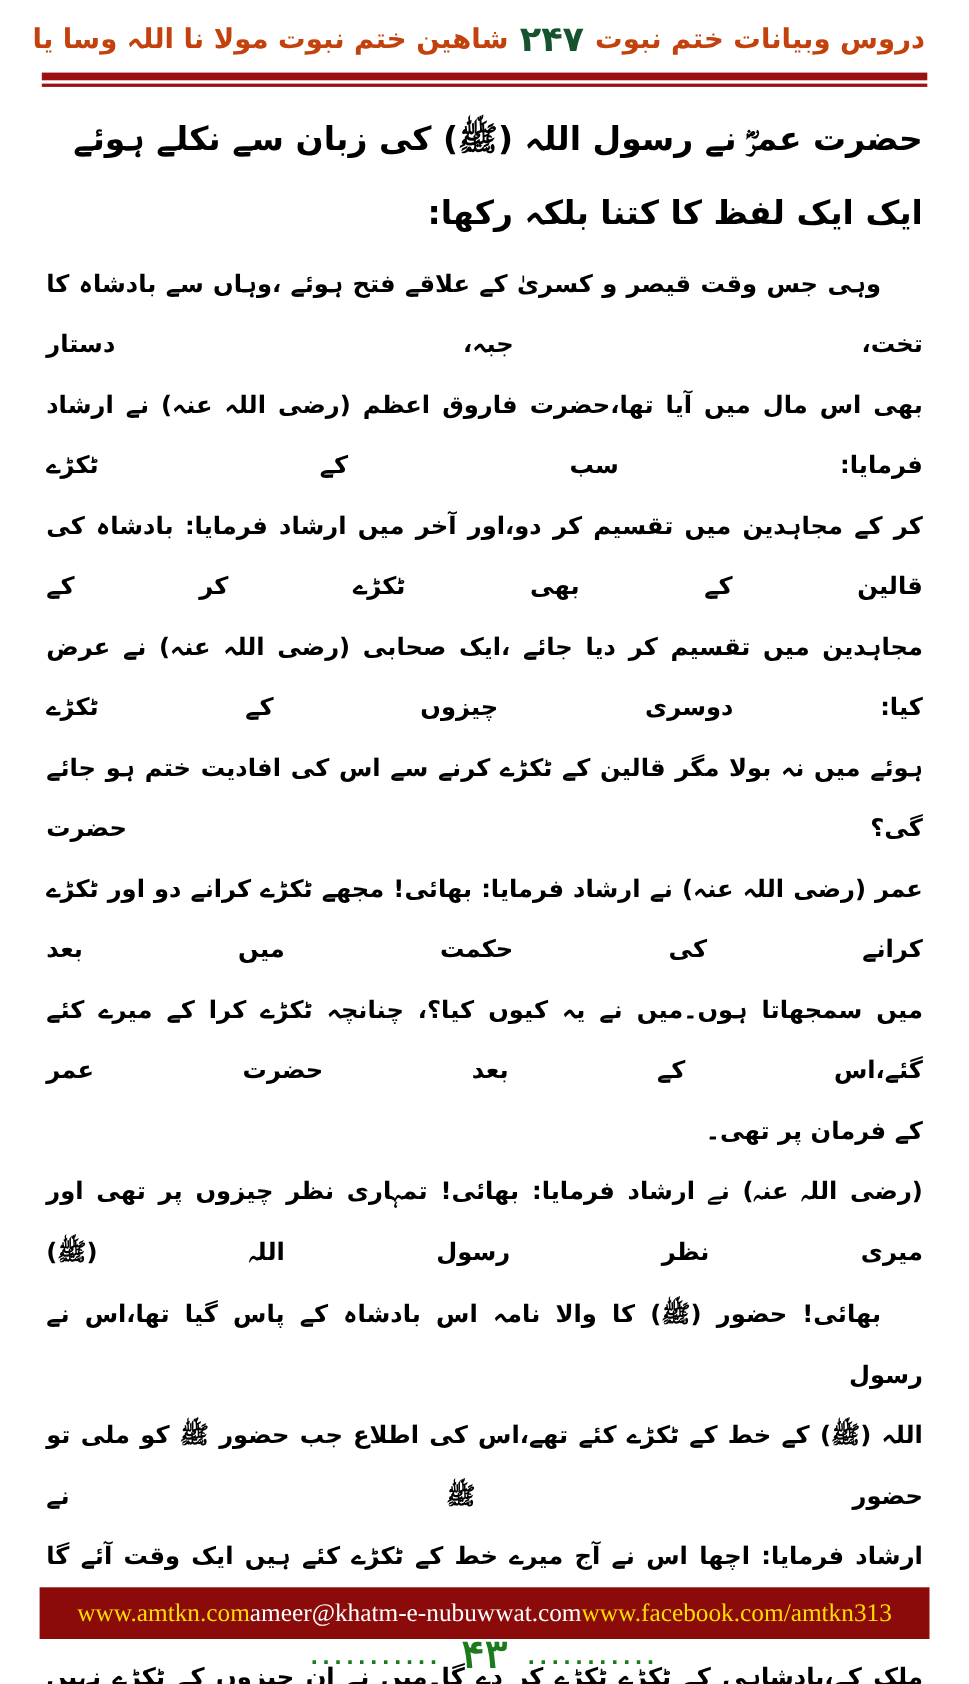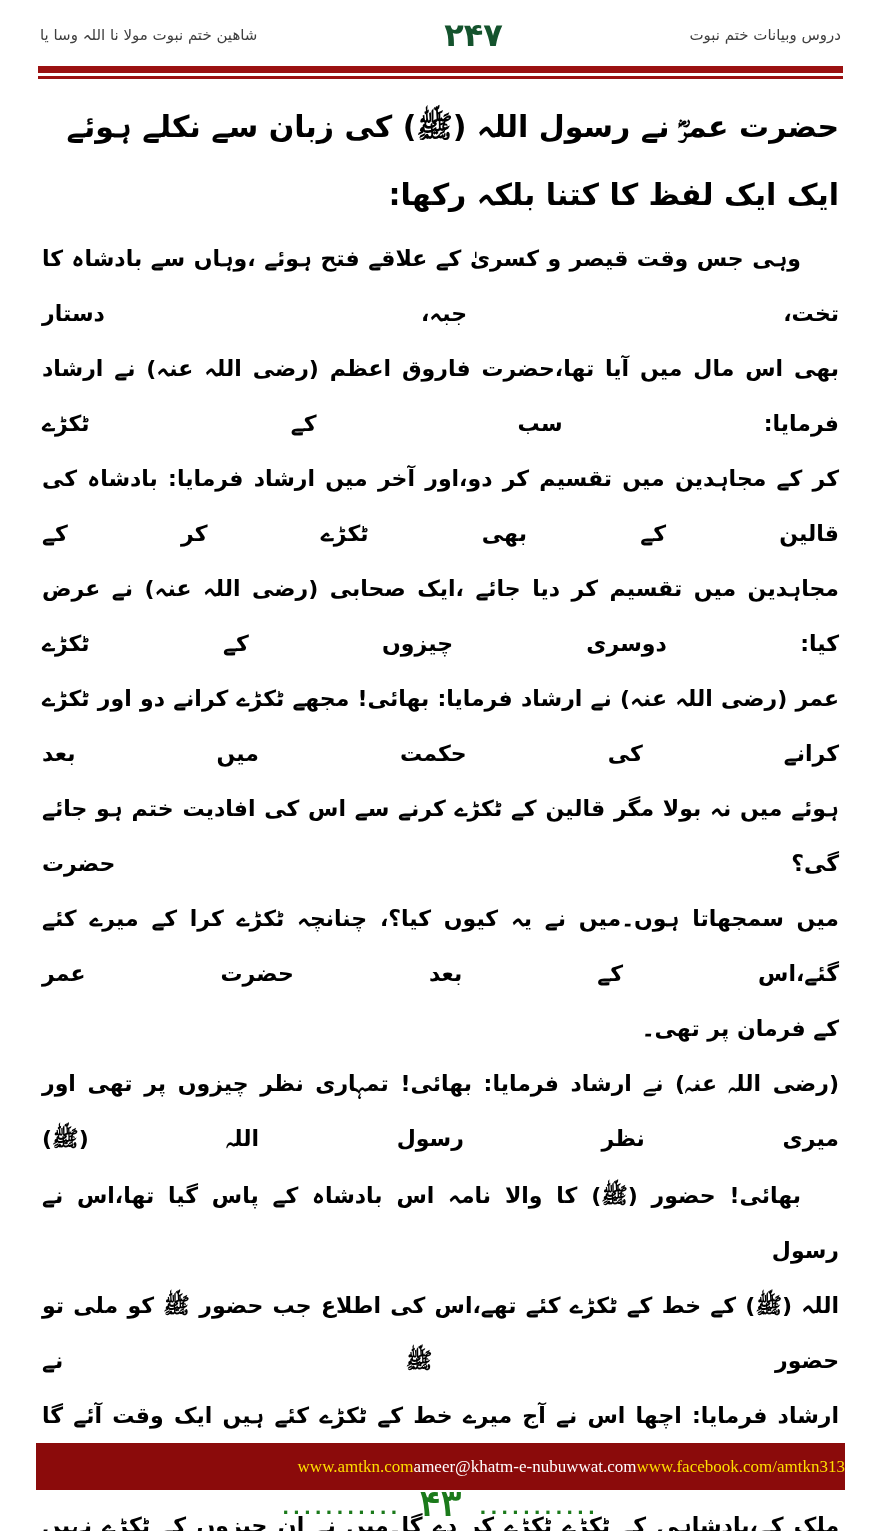--- a/index.html
+++ b/index.html
@@ -11,21 +11,21 @@
     overflow: hidden;
     font-family: "DejaVu Sans", sans-serif;
     direction: rtl;
   }
   
   .header {
     display: flex; justify-content: space-between; align-items: center;
     padding: 16px 40px 4px 40px;
   }
   .header-title {
-    color: #404040; font-weight: normal; font-size: 15px; white-space: nowrap;
+    color: #c2410c; font-weight: bold; font-size: 25px; white-space: nowrap;
   }
   .header-pagenum {
     color: #14532d; font-weight: bold; font-size: 32px;
     padding: 0 10px;
   }
   .rule { margin: 8px 38px 0 38px; }
   .rule-thick { height: 7px; background: #9b1111; }
   .rule-thin  { height: 3px; background: #9b1111; margin-top: 3px; }
 
   
@@ -44,23 +44,23 @@
     text-align-last: justify;
     white-space: normal;
   }
   .line.first { text-indent: 38px; }
   .line.last  { text-align-last: right; }
 
   
   .footer-bar {
     position: absolute; left: 36px; right: 36px; bottom: 41px;
     height: 47px; background: #8b0b0b;
-    display: flex; align-items: center; justify-content: flex-end;
+    display: flex; align-items: center; justify-content: center;
     font-family: "Liberation Serif", serif;
-    font-size: 17px; direction: ltr;
+    font-size: 23px; direction: ltr;
   }
   .footer-link { text-decoration: none; white-space: nowrap; }
   .footer-link.yellow { color: #ffdf00; }
   .footer-link.white  { color: #ffffff; }
 
   .bottom-pagenum-row {
     position: absolute; left: 0; right: 0; bottom: 6px;
     display: flex; align-items: center; justify-content: center; gap: 18px;
     color: #1b7a1b; font-weight: bold; direction: ltr;
   }
@@ -85,22 +85,22 @@
   <div class="content">
 
     <div class="heading">حضرت عمرؓ نے رسول اللہ (ﷺ) کی زبان سے نکلے ہوئے</div>
     <div class="heading" style="margin-top:0;">ایک ایک لفظ کا کتنا بلکہ رکھا:</div>
 
     <div class="para">
       <div class="line first">وہی جس وقت قیصر و کسریٰ کے علاقے فتح ہوئے ،وہاں سے بادشاہ کا تخت، جبہ، دستار</div>
       <div class="line">بھی اس مال میں آیا تھا،حضرت فاروق اعظم (رضی اللہ عنہ) نے ارشاد فرمایا: سب کے ٹکڑے</div>
       <div class="line">کر کے مجاہدین میں تقسیم کر دو،اور آخر میں ارشاد فرمایا: بادشاہ کی قالین کے بھی ٹکڑے کر کے</div>
       <div class="line">مجاہدین میں تقسیم کر دیا جائے ،ایک صحابی (رضی اللہ عنہ) نے عرض کیا: دوسری چیزوں کے ٹکڑے</div>
+      <div class="line">ہوئے میں نہ بولا مگر قالین کے ٹکڑے کرنے سے اس کی افادیت ختم ہو جائے گی؟ حضرت</div>
       <div class="line">عمر (رضی اللہ عنہ) نے ارشاد فرمایا: بھائی! مجھے ٹکڑے کرانے دو اور ٹکڑے کرانے کی حکمت میں بعد</div>
-      <div class="line">ہوئے میں نہ بولا مگر قالین کے ٹکڑے کرنے سے اس کی افادیت ختم ہو جائے گی؟ حضرت</div>
       <div class="line">میں سمجھاتا ہوں۔میں نے یہ کیوں کیا؟، چنانچہ ٹکڑے کرا کے میرے کئے گئے،اس کے بعد حضرت عمر</div>
       <div class="line last">کے فرمان پر تھی۔</div>
       <div class="line">(رضی اللہ عنہ) نے ارشاد فرمایا: بھائی! تمہاری نظر چیزوں پر تھی اور میری نظر رسول اللہ (ﷺ)</div>
     </div>
 
     <div class="para">
       <div class="line first">بھائی! حضور (ﷺ) کا والا نامہ اس بادشاہ کے پاس گیا تھا،اس نے رسول</div>
       <div class="line">اللہ (ﷺ) کے خط کے ٹکڑے کئے تھے،اس کی اطلاع جب حضور ﷺ کو ملی تو حضور ﷺ نے</div>
       <div class="line">ارشاد فرمایا: اچھا اس نے آج میرے خط کے ٹکڑے کئے ہیں ایک وقت آئے گا اللہ تعالیٰ اس کے</div>
       <div class="line">ملک کے،بادشاہی کے ٹکڑے ٹکڑے کر دے گا۔میں نے ان چیزوں کے ٹکڑے نہیں کئے ہیں بلکہ</div>

